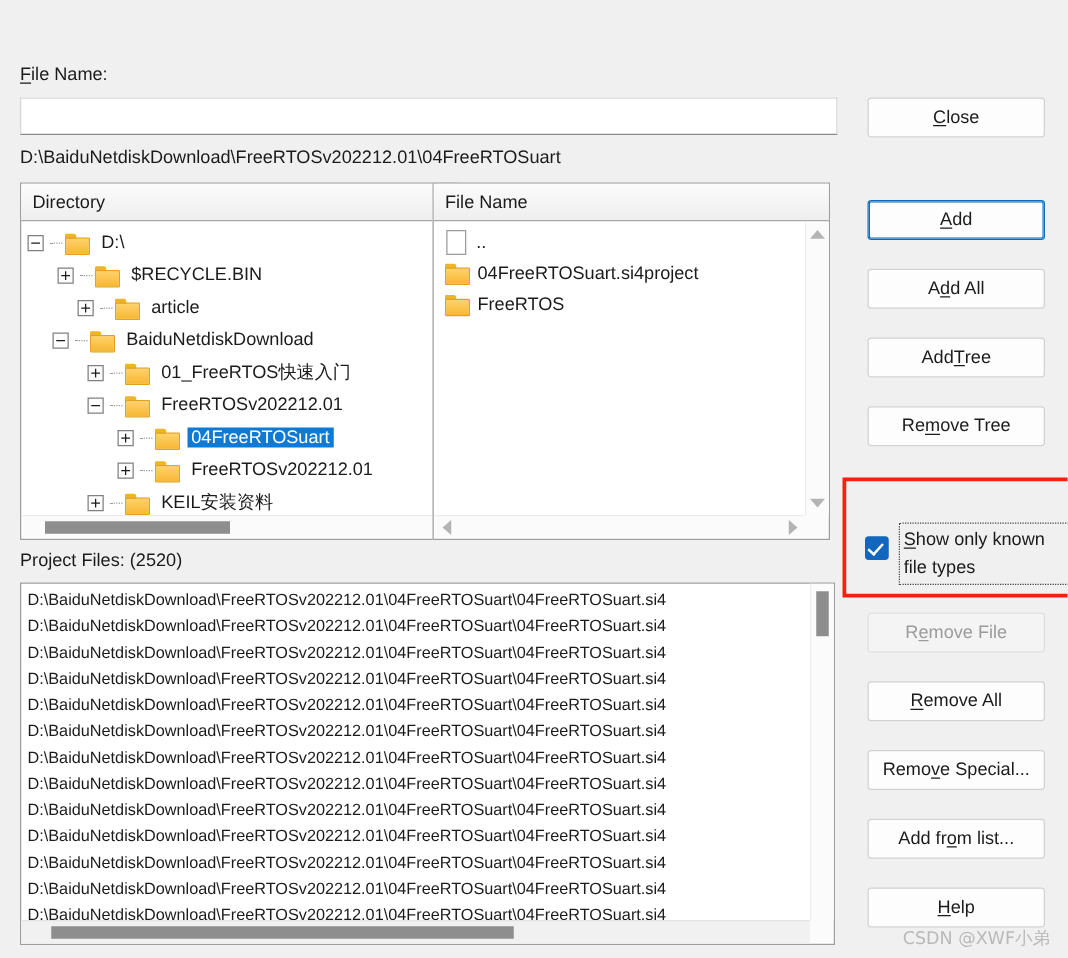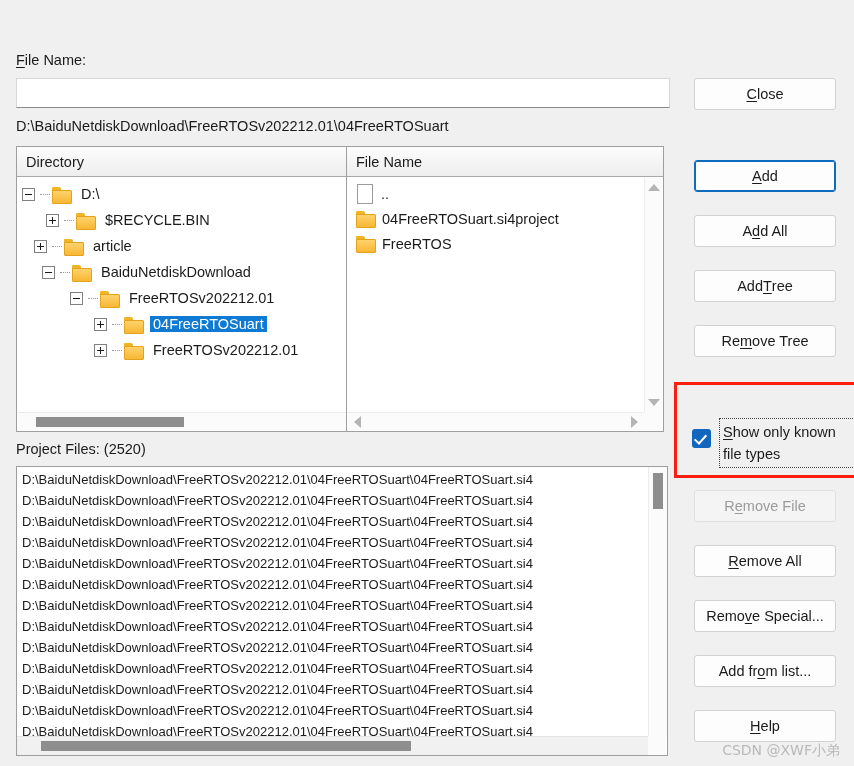--- a/index.html
+++ b/index.html
@@ -248,49 +248,61 @@
             <span class="dotline"></span>
             <span class="folder"></span>
             <span class="tree-label">D:\</span>
           </div>
           <div class="tree-row" style="padding-left: 28px;">
             <span class="expander plus"></span>
             <span class="dotline"></span>
             <span class="folder"></span>
             <span class="tree-label">$RECYCLE.BIN</span>
           </div>
-          <div class="tree-row" style="padding-left: 16px; align-items: center;">
+          <div class="tree-row" style="padding-left: 44px; align-items: center;">
             <span class="expander plus"></span>
             <span class="dotline"></span>
             <span class="folder"></span>
             <span class="tree-label">article</span>
           </div>
           <div class="tree-row" style="padding-left: 24px;">
             <span class="expander"></span>
             <span class="dotline"></span>
             <span class="folder"></span>
             <span class="tree-label">BaiduNetdiskDownload</span>
           </div>
           <div class="tree-row" style="padding-left: 52px;">
+            <span class="expander plus"></span>
+            <span class="dotline"></span>
+            <span class="folder"></span>
+            <span class="tree-label">01_FreeRTOS快速入门</span>
+          </div>
+          <div class="tree-row" style="padding-left: 52px;">
             <span class="expander"></span>
             <span class="dotline"></span>
             <span class="folder"></span>
             <span class="tree-label">FreeRTOSv202212.01</span>
           </div>
           <div class="tree-row selected" style="padding-left: 76px;">
             <span class="expander plus"></span>
             <span class="dotline"></span>
             <span class="folder"></span>
             <span class="tree-label">04FreeRTOSuart</span>
           </div>
           <div class="tree-row" style="padding-left: 76px;">
             <span class="expander plus"></span>
             <span class="dotline"></span>
             <span class="folder"></span>
             <span class="tree-label">FreeRTOSv202212.01</span>
+          </div>
+          <div class="tree-row" style="padding-left: 52px;">
+            <span class="expander plus"></span>
+            <span class="dotline"></span>
+            <span class="folder"></span>
+            <span class="tree-label">KEIL安装资料</span>
           </div>
         </div>
     </div>
     <div class="sb-v">
       <div class="sb-thumb-v" style="top:8px;height:88px;"></div>
     </div>
     <div class="sb-h">
       <div class="sb-thumb-h" style="left:18px;width:148px;"></div>
     </div>
     <div class="sb-corner"></div>

